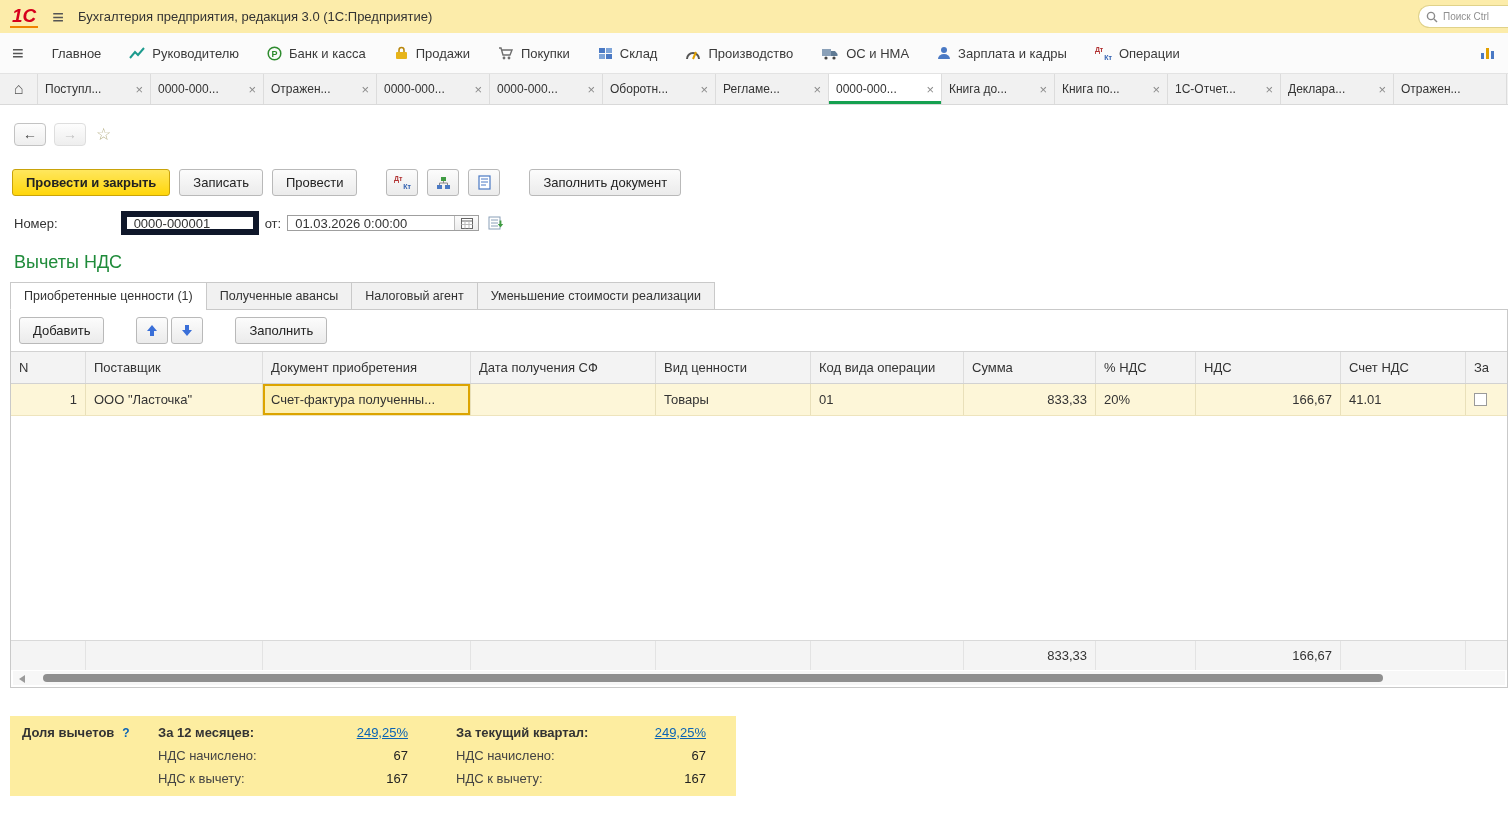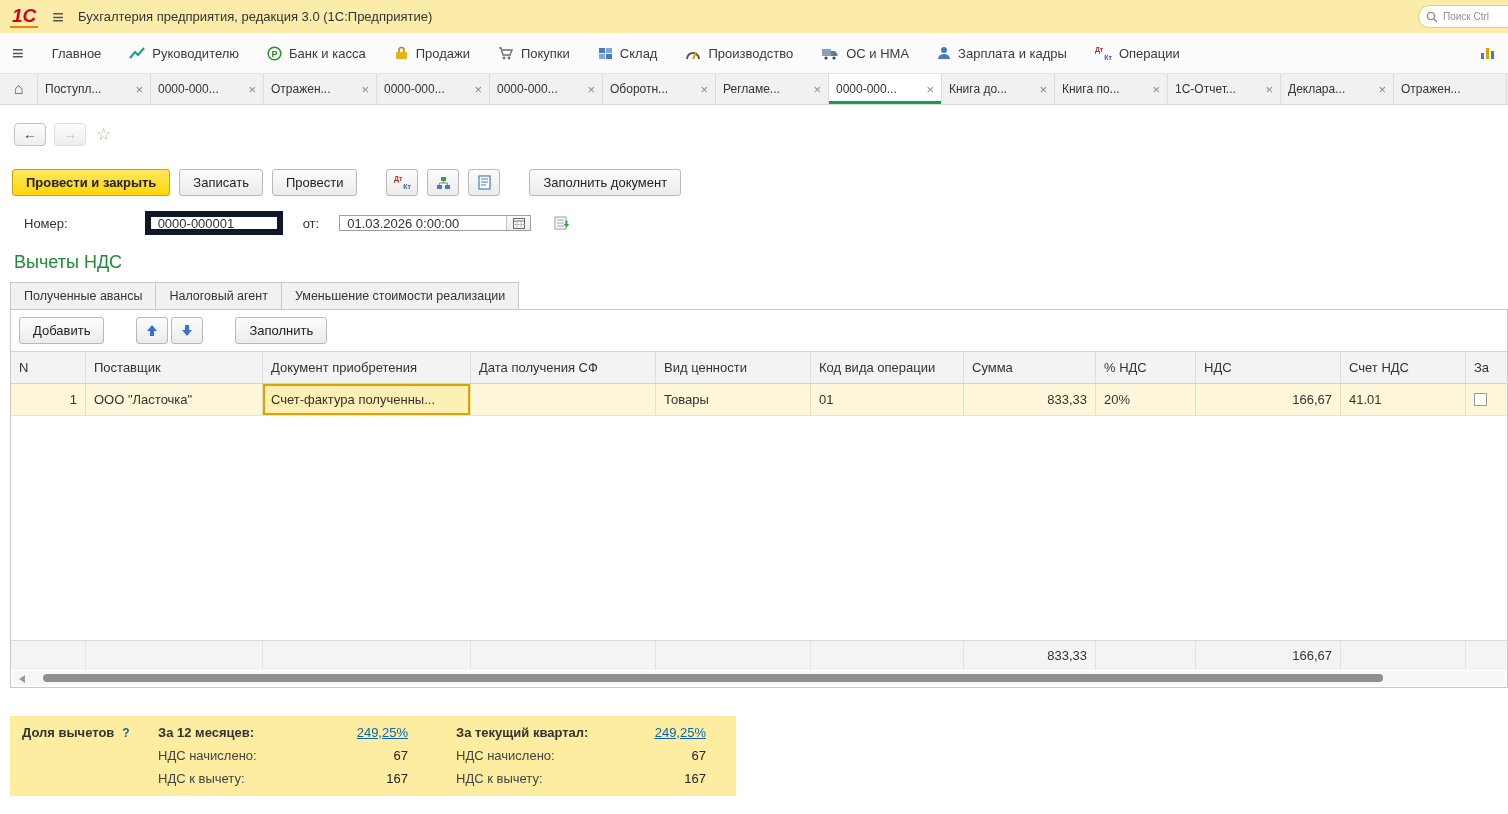--- a/index.html
+++ b/index.html
@@ -38,21 +38,21 @@
   .page-title { font-size:16px; font-weight:bold; color:#000; margin-left:4px; white-space:nowrap; }
 
   
   .toolbar { display:flex; align-items:center; gap:9px; margin:22px 0 0 12px; }
   .btn { height:27px; padding:0 13px; border:1px solid #b9b9b9; border-radius:3px; background:linear-gradient(#fcfcfc,#ebebeb); font-size:13px; color:#222; display:inline-flex; align-items:center; white-space:nowrap; cursor:default; }
   .btn.primary { background:linear-gradient(#ffe75e,#ffd60a); border-color:#c9a30a; font-weight:bold; }
   .iconbtn { width:32px; height:27px; border:1px solid #b9b9b9; border-radius:3px; background:linear-gradient(#fcfcfc,#ebebeb); display:inline-flex; align-items:center; justify-content:center; }
   .gap-l { margin-left:20px; }
 
   
-  .formrow { display:flex; align-items:center; margin:15px 0 0 24px; gap:20px; }
+  .formrow { display:flex; align-items:center; margin:15px 0 0 14px; gap:6px; }
   .fld-label { color:#333; }
   .input { height:24px; border:6px solid #0f172a; background:#fff; display:flex; align-items:center; padding:0 7px; font-size:13px; }
   .input.number { width:138px; margin-left:57px; }
   .datewrap { display:flex; height:16px; border:1px solid #9f9f9f; background:#fff; align-items:stretch; width:192px; }
   .datewrap .val { flex:1; display:flex; align-items:center; padding:0 7px; white-space:nowrap; overflow:hidden; }
   .datewrap .cal { width:24px; border-left:1px solid #bdbdbd; background:linear-gradient(#fcfcfc,#ececec); display:flex; align-items:center; justify-content:center; }
   .mini-icon { display:inline-flex; align-items:center; justify-content:center; width:24px; height:24px; }
 
   
   .section-title { color:#1f8b3a; font-size:18px; margin:17px 0 9px 14px; }
@@ -334,20 +334,21 @@
         <line x1="3" y1="7" x2="10" y2="7" stroke="#8aa0b8"></line>
         <line x1="3" y1="10" x2="10" y2="10" stroke="#8aa0b8"></line>
         <path d="M14 6 v4 h-2 l3 4 3 -4 h-2 v-4 z" fill="#3f9b42" transform="translate(-1,-1) scale(0.9)"></path>
       </svg>
   </span>
 </div>
 
 <div class="section-title">Вычеты НДС</div>
 
 <div class="subtabs">
+  <span class="subtab active">Приобретенные ценности (1)</span>
   <span class="subtab">Полученные авансы</span>
   <span class="subtab">Налоговый агент</span>
   <span class="subtab">Уменьшение стоимости реализации</span>
 </div>
 
 <div class="panel">
   <div class="grid-toolbar">
     <span class="btn">Добавить</span>
     <span class="updown">
       <span class="iconbtn">

